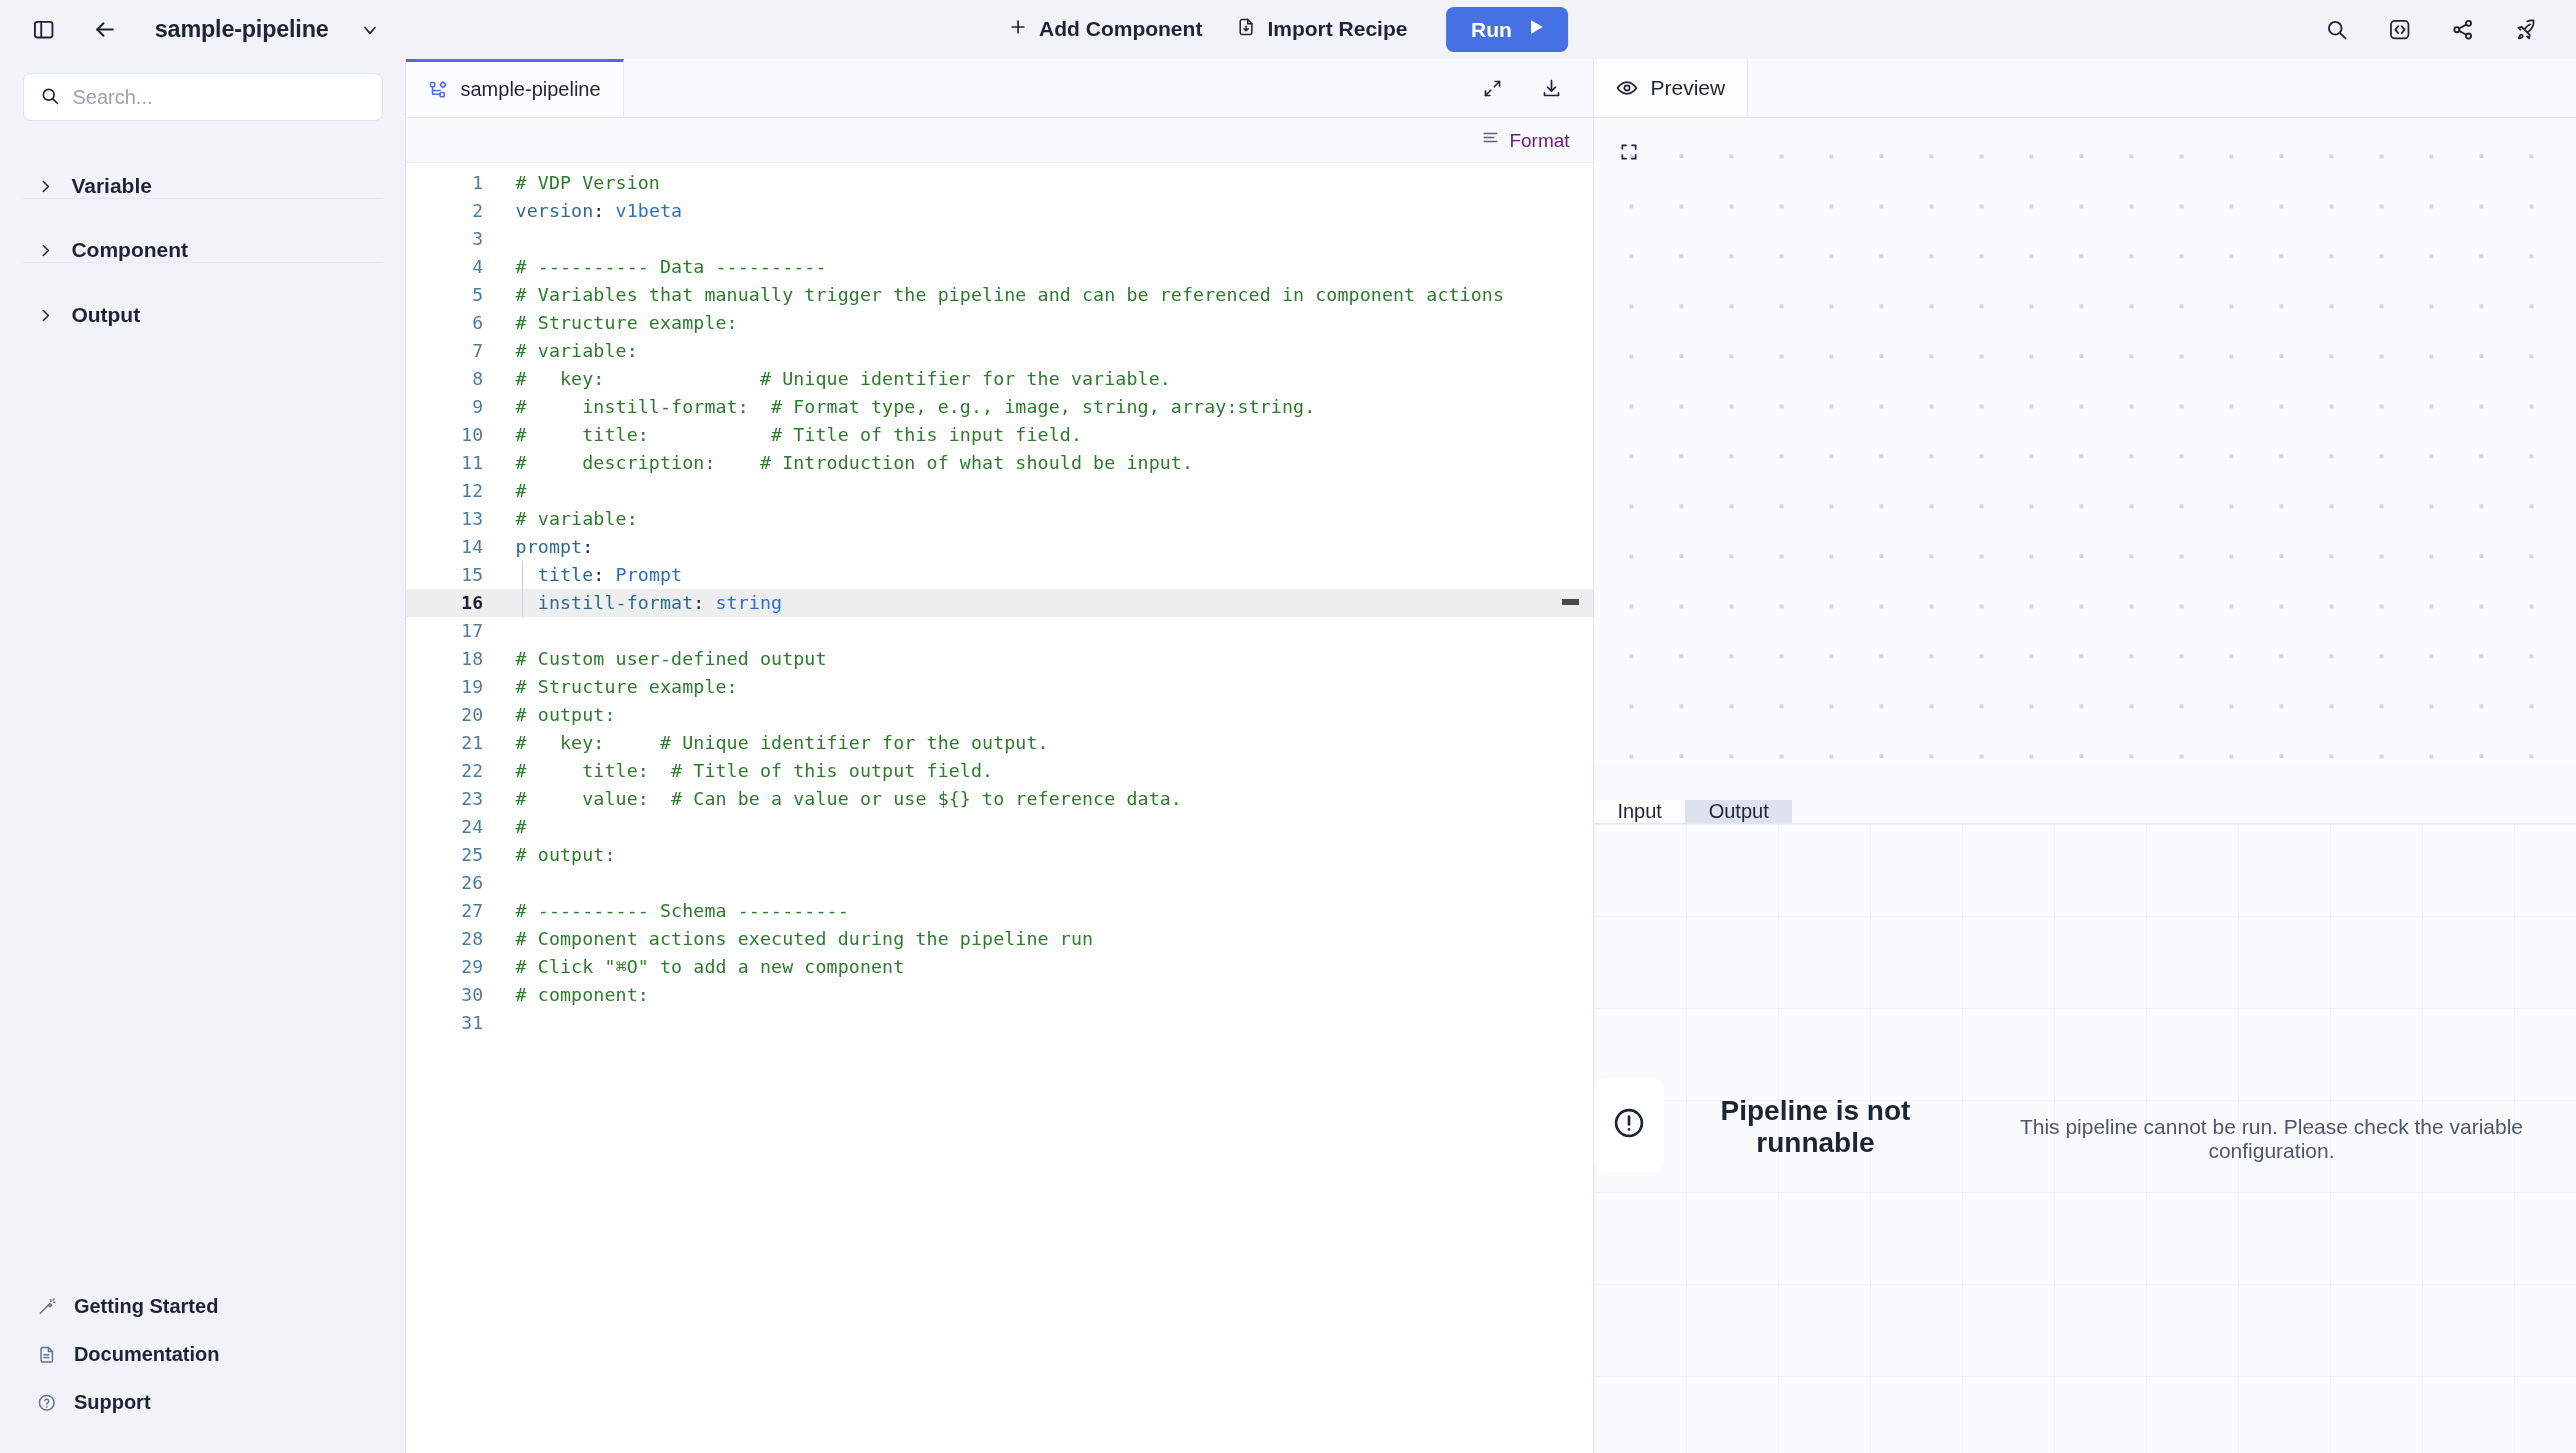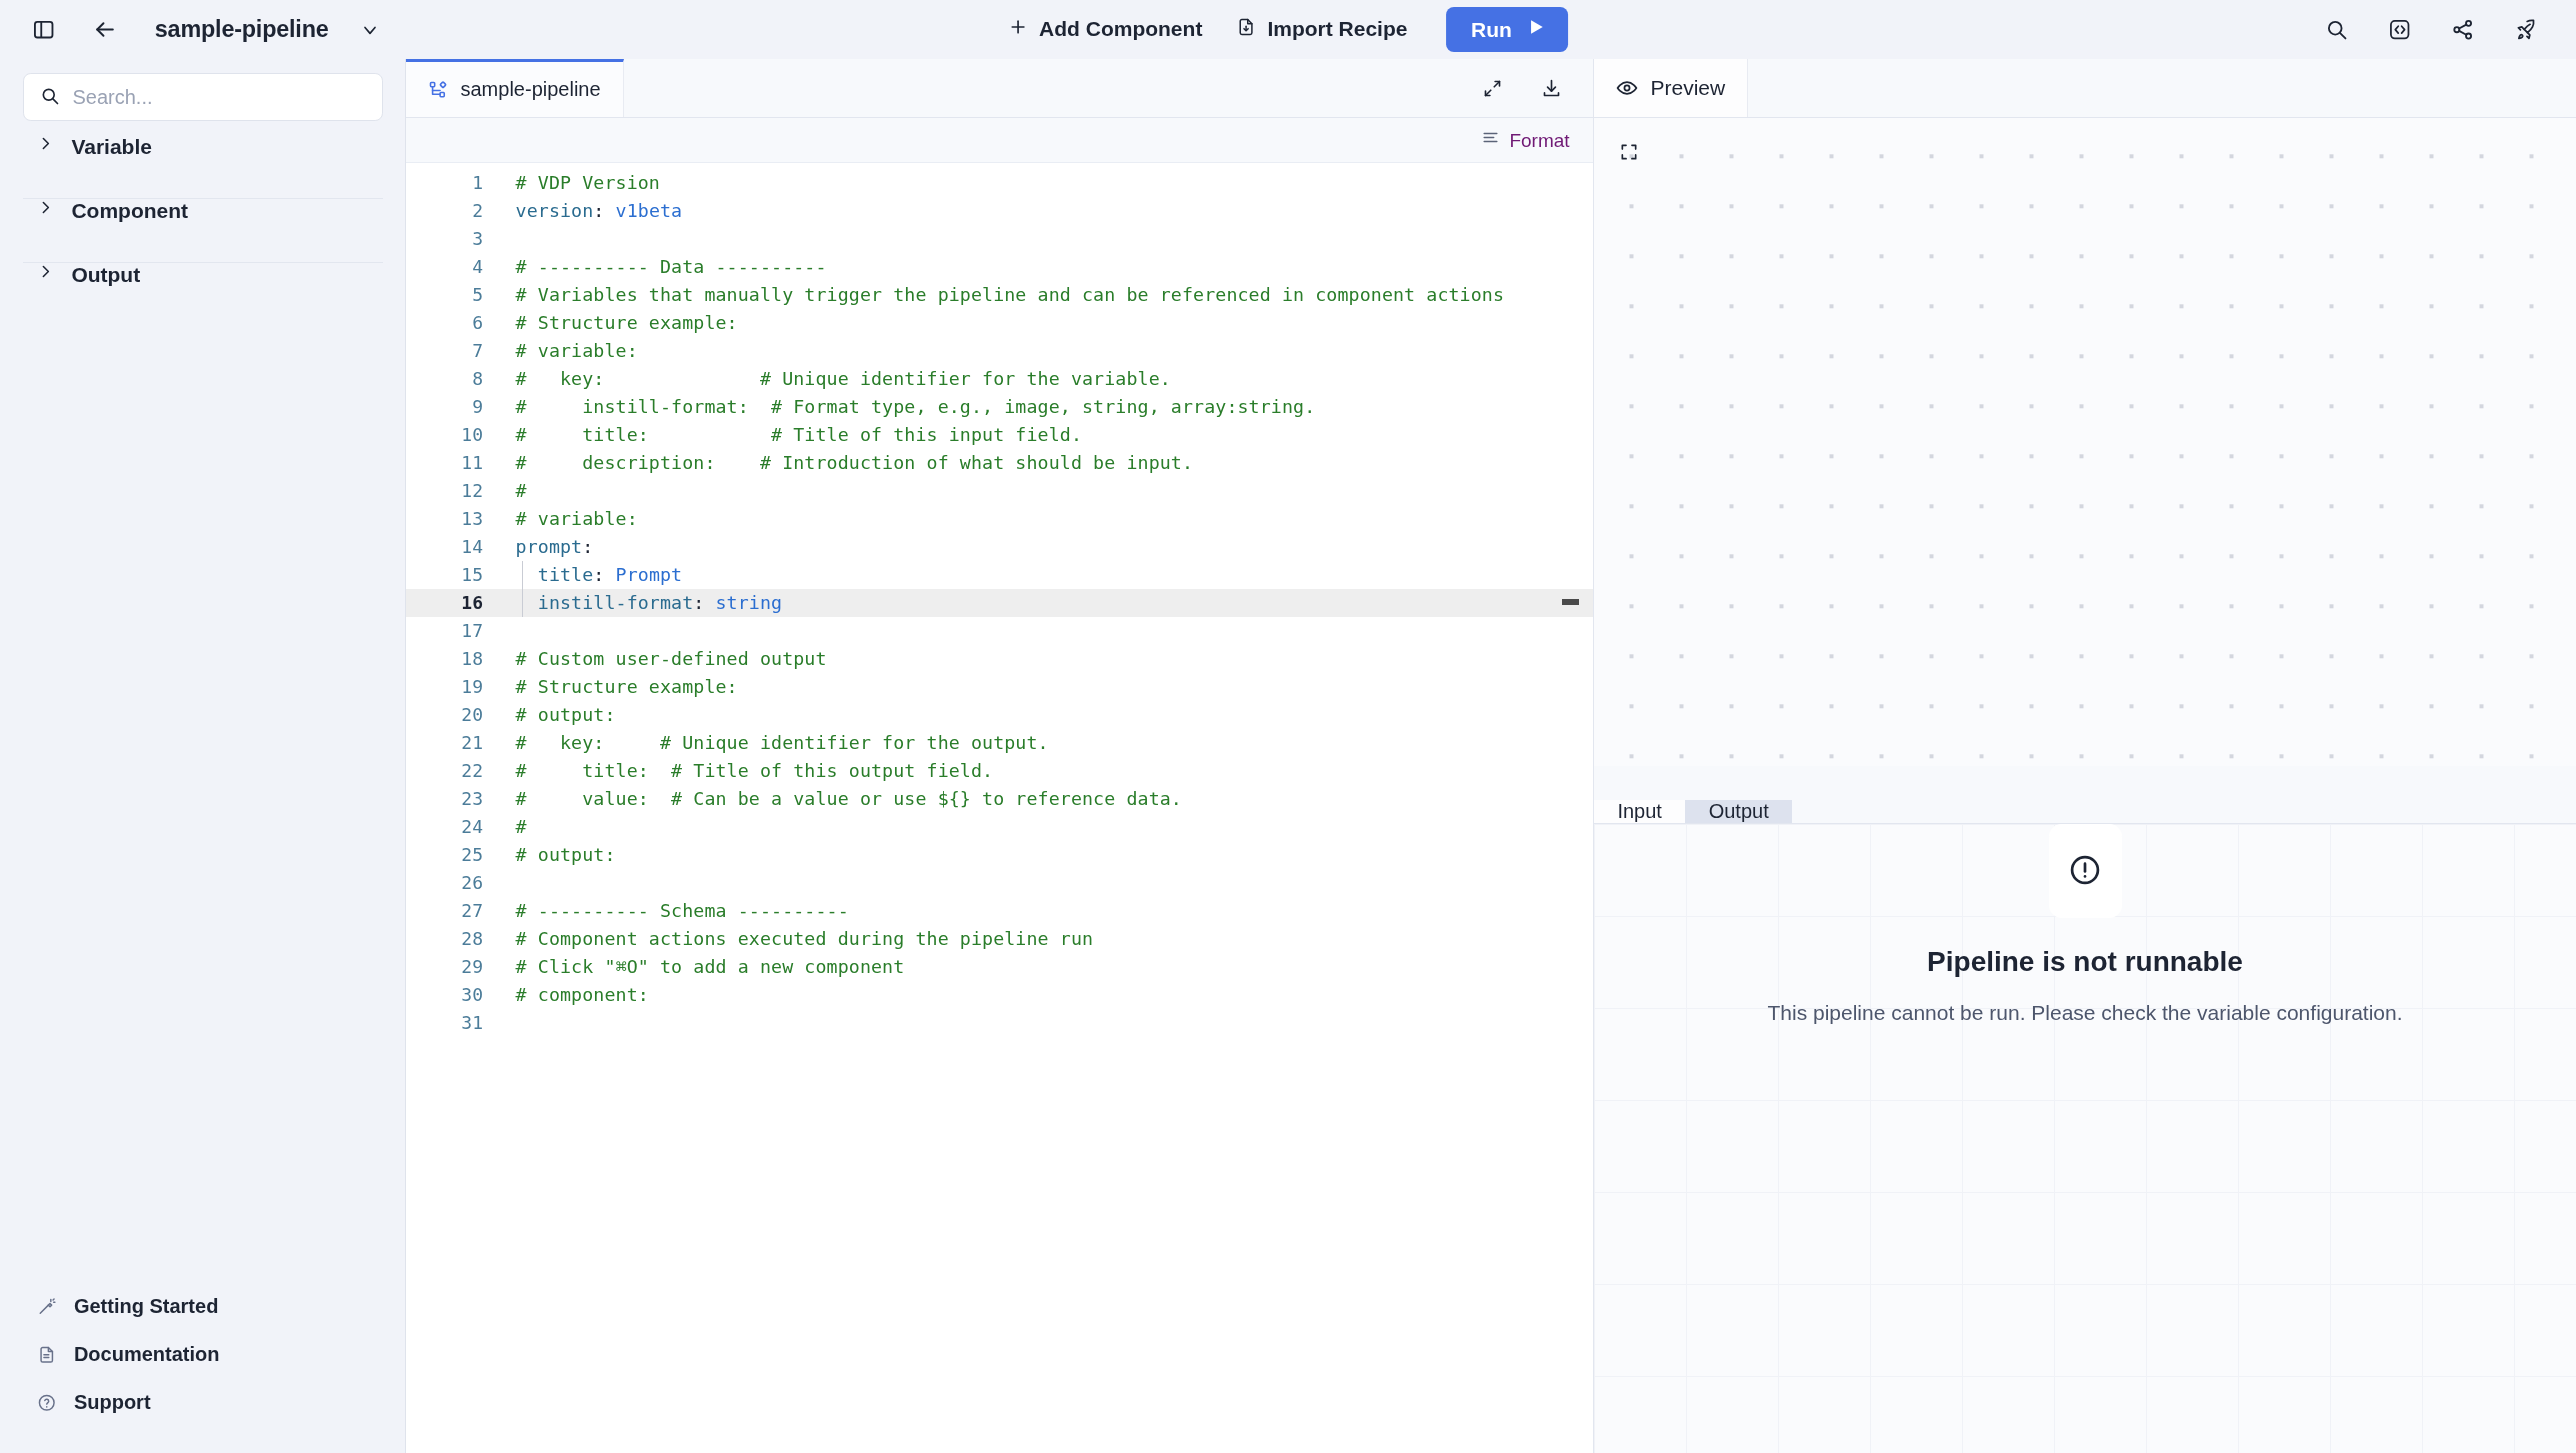--- a/index.html
+++ b/index.html
@@ -82,21 +82,21 @@
   }
   .search-box input {
     border: none; outline: none; background: transparent;
     font-size: 20px; color: #1d2433; width: 100%;
     font-family: "Liberation Sans", sans-serif;
   }
   .search-box input::placeholder { color: #9aa2b4; }
 
   .section-list { margin-top: 14px; }
   .section-row {
-    display: flex; align-items: flex-start; gap: 17px;
+    display: flex; align-items: flex-end; gap: 17px;
     height: 64px; cursor: pointer;
     border-bottom: 0.8px solid #e2e6ef;
     padding-left: 14px;
   }
   .section-row:last-child { border-bottom: none; }
   .section-label { font-size: 21px; font-weight: 700; color: #1d2433; }
 
   .sidebar-footer {
     margin-top: auto; padding-bottom: 26.5px;
   }
@@ -248,22 +248,22 @@
   .io-tab.inactive { background: #dde2ee; }
 
   .io-body {
     flex: 1;
     position: relative;
     background-color: #fafbfd;
     background-image:
       linear-gradient(to right, #f0f2f7 0.8px, transparent 0.8px),
       linear-gradient(to bottom, #f0f2f7 0.8px, transparent 0.8px);
     background-size: 92px 92px;
-    display: flex; flex-direction: column;
-    align-items: center; 
+    display: flex; 
+    align-items: center; justify-content: center;
   }
   .error-card {
     width: 73px; height: 94px;
     background: #ffffff;
     border-radius: 12.5px;
     display: flex; align-items: center; justify-content: center;
     margin-bottom: 28px;
   }
   .error-title {
     font-size: 28px; font-weight: 700; color: #1d2433;

